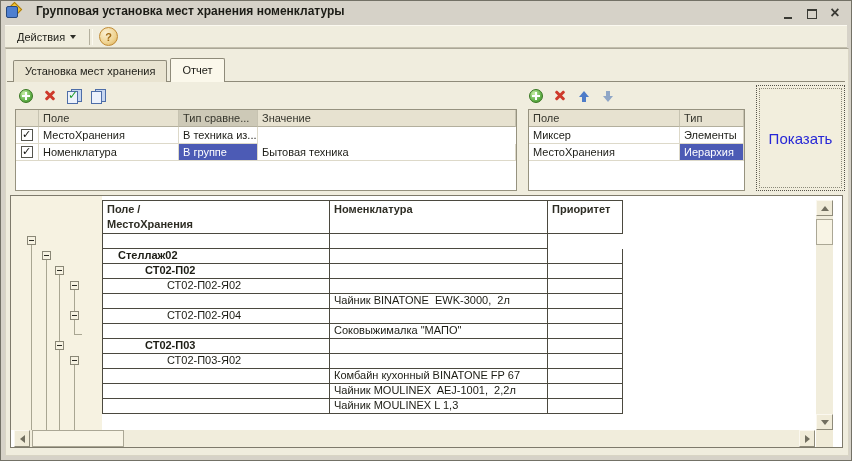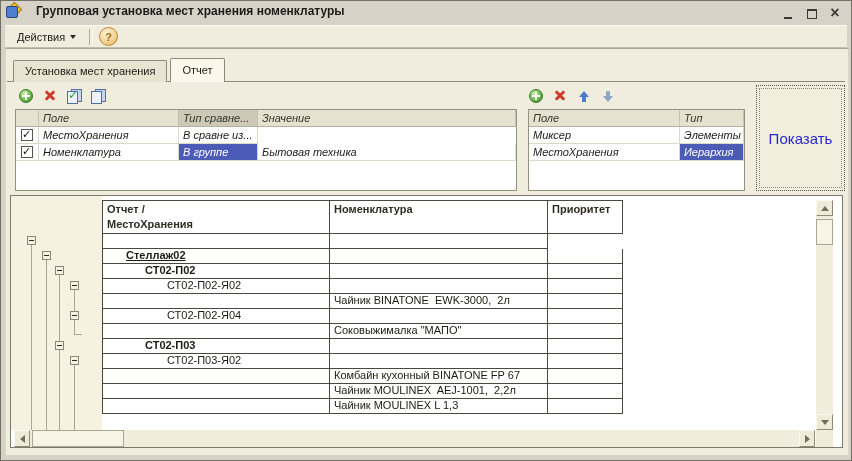--- a/index.html
+++ b/index.html
@@ -45,21 +45,21 @@
   .xbar1{transform:rotate(45deg);} .xbar2{transform:rotate(-45deg);}
   .sheet-back{position:absolute;left:5px;top:1px;width:9px;height:11px;background:#C7D7F0;border:1px solid #4e6ea8;}
   .sheet-front{position:absolute;left:1px;top:3px;width:9px;height:11px;background:#EDF2FB;border:1px solid #4e6ea8;}
   .sheet-check::after{content:"✓";position:absolute;left:2px;top:0px;font-size:12px;font-weight:bold;color:#1F9E2E;}
   .arr{display:flex;flex-direction:column;align-items:center;}
   .arr-head-up{width:0;height:0;border-left:5px solid transparent;border-right:5px solid transparent;border-bottom:6px solid #4E7CC8;}
   .arr-stem-up{width:4px;height:5px;background:#4E7CC8;}
   .arr-head-dn{width:0;height:0;border-left:5px solid transparent;border-right:5px solid transparent;border-top:6px solid #8FA6C6;}
   .arr-stem-dn{width:4px;height:5px;background:#8FA6C6;}
   
-  .gridtable{position:absolute;background:#fff;border:1px solid #96927f;box-sizing:border-box;overflow:hidden;font-style:italic;}
+  .gridtable{position:absolute;background:#fff;border:1px solid #96927f;box-sizing:border-box;overflow:hidden;}
   .ftable{left:14px;top:108px;width:502px;height:82px;}
   .otable{left:527px;top:108px;width:217px;height:82px;}
   .ghead,.grow{display:grid;}
   .ftable .ghead,.ftable .grow{grid-template-columns:23px 140px 79px 1fr;}
   .otable .ghead,.otable .grow{grid-template-columns:151px 1fr;}
   .ghead{height:17px;background:#E7E2D0;}
   .gh{padding:2px 4px;border-right:1px solid #c7c3b1;border-bottom:1px solid #b3af9d;overflow:hidden;white-space:nowrap;color:#35352c;box-sizing:border-box;}
   .gh.cur{background:#CDC9B7;}
   .grow{height:17px;}
   .gc{padding:2px 4px;border-right:1px solid #ddd9c9;border-bottom:1px solid #ddd9c9;white-space:nowrap;overflow:hidden;box-sizing:border-box;}
@@ -77,21 +77,21 @@
   .tree-elbow{position:absolute;height:1px;background:#A9A692;}
   .gbox{position:absolute;width:9px;height:9px;background:#F6F2E1;border:1px solid #8a8776;box-sizing:border-box;z-index:2;}
   .gbox::after{content:"";position:absolute;left:1px;top:3px;width:5px;height:1px;background:#2b2b24;}
   .rtable{position:absolute;left:91px;top:4px;width:521px;border-top:1px solid #4b493f;border-left:1px solid #4b493f;box-sizing:border-box;}
   .rhead,.rrow{display:grid;grid-template-columns:227px 218px 75px;}
   .rhead{height:33px;}
   .rhc{border-right:1px solid #4b493f;border-bottom:1px solid #4b493f;padding:1px 4px;font-weight:bold;line-height:15px;overflow:hidden;white-space:nowrap;box-sizing:border-box;color:#2e2d24;}
   .rrow{height:15px;}
   .rcell{border-right:1px solid #4b493f;border-bottom:1px solid #4b493f;padding:0 4px;line-height:13px;white-space:pre;overflow:hidden;box-sizing:border-box;color:#1c1c14;}
   .rcell.bold{font-weight:bold;}
-  .rcell.ind-0{padding-left:5px;} .rcell.ind-1{padding-left:23px;text-decoration:underline;}
+  .rcell.ind-0{padding-left:5px;} .rcell.ind-1{padding-left:15px;}
   .rcell.ind-2{padding-left:42px;} .rcell.ind-3{padding-left:64px;}
   
   .vscroll{position:absolute;right:9px;top:4px;width:17px;height:230px;background:#F1EDDC;}
   .hscroll{position:absolute;left:3px;right:27px;top:234px;height:17px;background:#F1EDDC;}
   .sbtn{position:absolute;width:17px;height:16px;background:#F0EBD8;border:1px solid;border-color:#FBF8EF #8f8b7a #8f8b7a #FBF8EF;box-sizing:border-box;display:flex;align-items:center;justify-content:center;}
   .sbtn.h{width:16px;height:17px;}
   .tri-up{width:0;height:0;border-left:4px solid transparent;border-right:4px solid transparent;border-bottom:5px solid #716e5f;}
   .tri-dn{width:0;height:0;border-left:4px solid transparent;border-right:4px solid transparent;border-top:5px solid #716e5f;}
   .tri-lf{width:0;height:0;border-top:4px solid transparent;border-bottom:4px solid transparent;border-right:5px solid #716e5f;}
   .tri-rt{width:0;height:0;border-top:4px solid transparent;border-bottom:4px solid transparent;border-left:5px solid #716e5f;}
@@ -181,21 +181,21 @@
       <div class="gh cur">Тип сравне...</div>
       <div class="gh">Значение</div>
     </div>
     <div>
 
         <div class="grow">
           <div class="gc ck">
             <span class="checkbox checked"></span>
           </div>
           <div class="gc">МестоХранения</div>
-          <div class="gc">В сравне из...</div>
+          <div class="gc">В техника из...</div>
         </div>
 
         <div class="grow">
           <div class="gc ck">
             <span class="checkbox checked"></span>
           </div>
           <div class="gc">Номенклатура</div>
           <div class="gc sel">В группе</div>
           <div class="gc">Бытовая техника</div>
         </div>
@@ -238,21 +238,21 @@
       <div class="gbox" style="left:44px;top:70px;"></div>
       <div class="gbox" style="left:59px;top:85px;"></div>
       <div class="gbox" style="left:59px;top:115px;"></div>
       <div class="gbox" style="left:44px;top:145px;"></div>
       <div class="gbox" style="left:59px;top:160px;"></div>
     </div>
 
     <div class="rtable">
       <div class="rhead">
         <div class="rhc">
-          <div>Отчет /</div>
+          <div>Поле /</div>
           <div>МестоХранения</div>
         </div>
         <div class="rhc">Номенклатура</div>
         <div class="rhc">Приоритет</div>
       </div>
       <div>
 
           <div class="rrow">
             <div class="rcell"></div>
             <div class="rcell"></div>

